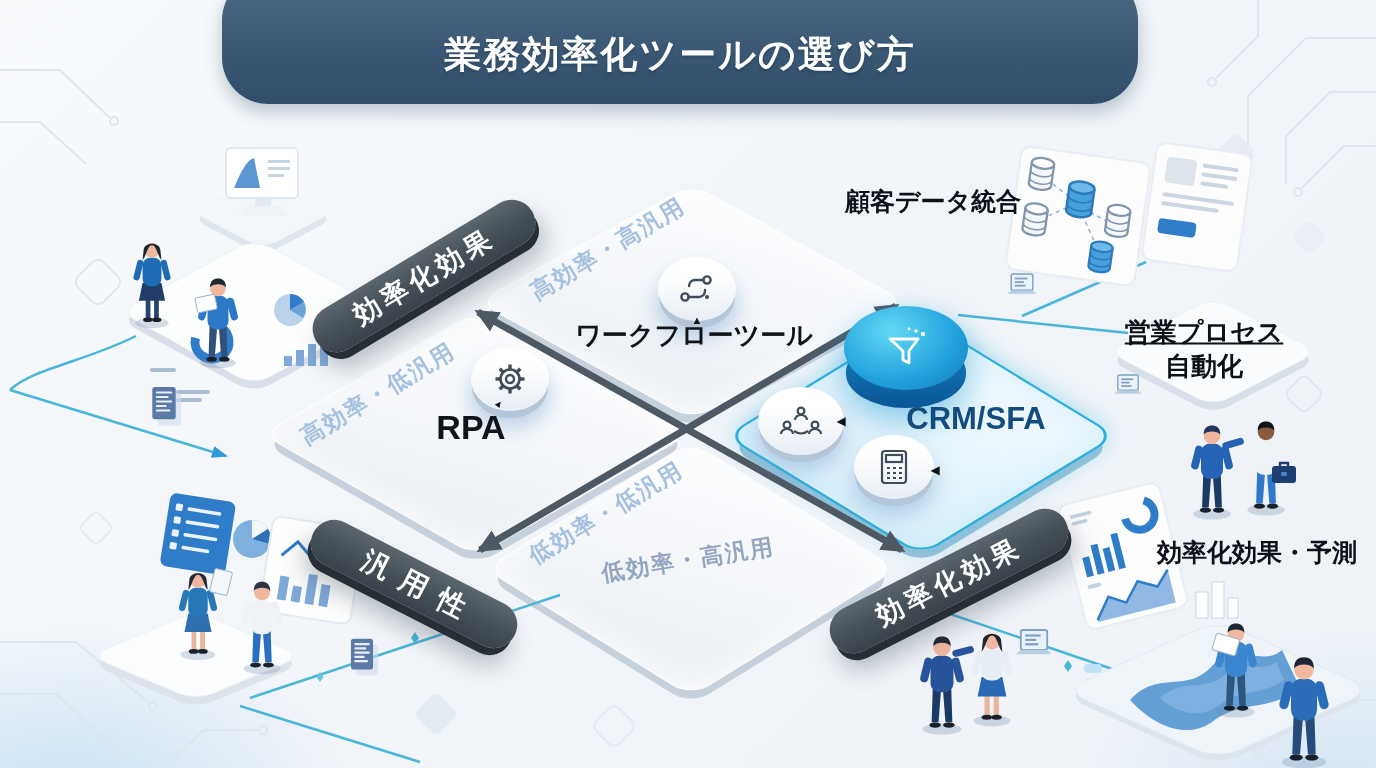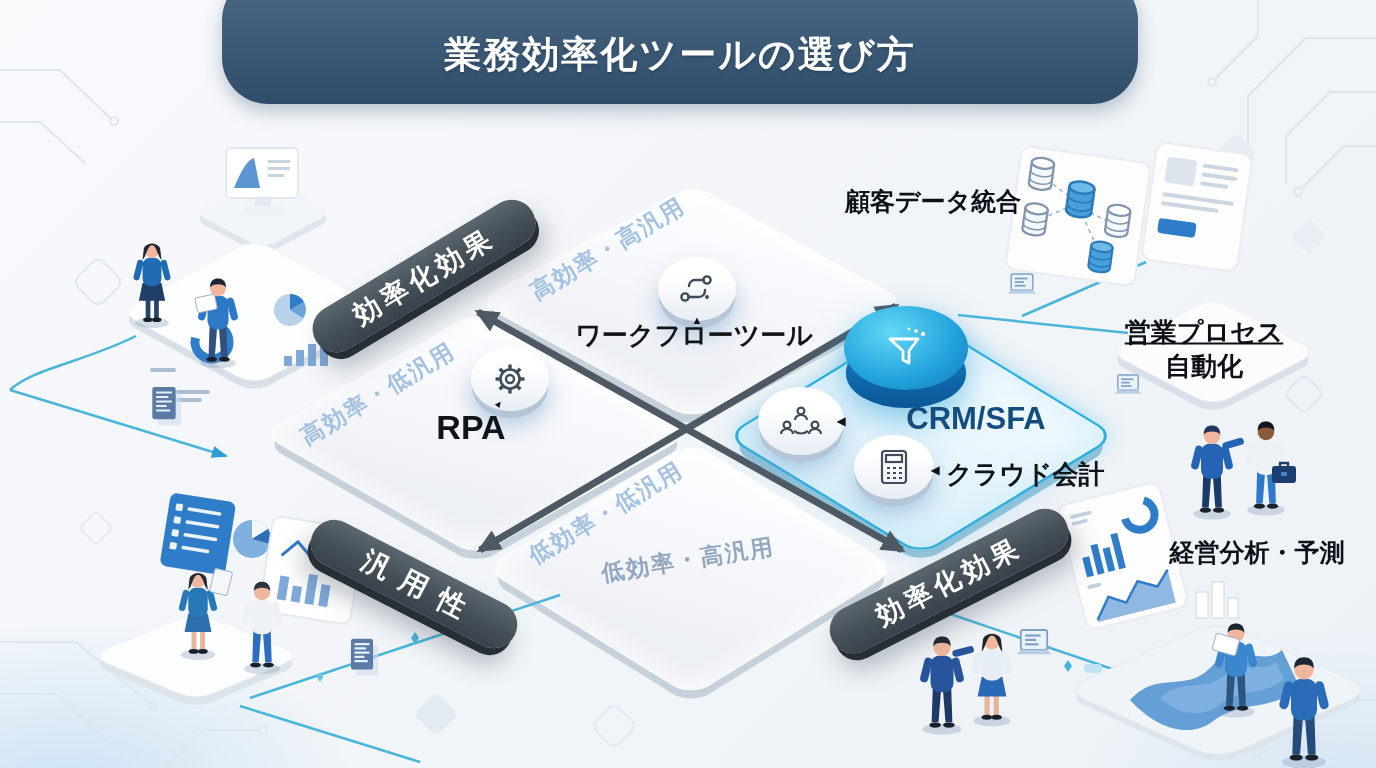--- a/index.html
+++ b/index.html
@@ -441,26 +441,25 @@
   <div class="tlabel ctr" style="left:694px;top:335px;font-size:26px;">ワークフローツール</div>
 
   <span class="mk" style="left:494px;top:399px;transform:rotate(38deg);font-size:10px;">▲</span>
   <div class="tlabel ctr" style="left:471px;top:427px;font-size:34px;">RPA</div>
 
   <div class="tlabel ctr" style="left:976px;top:377px;font-size:31px;color:#134d7e;margin-top:42px;">CRM/SFA</div>
 
   <span class="mk ctr" style="left:841px;top:421px;font-size:12px;">◀</span>
 
   <span class="mk ctr" style="left:935px;top:470px;font-size:12px;">◀</span>
-  <div class="tlabel" style="left:946px;top:457px;font-size:26px;">クラウド会計</div>
 
   <div class="callout ctr" style="left:933px;top:201px;font-size:25px;">顧客データ統合</div>
   <div class="callout ctr" style="left:1204px;top:332px;font-size:26px;text-decoration:underline;">営業プロセス</div>
   <div class="callout ctr" style="left:1204px;top:366px;font-size:26px;">自動化</div>
-  <div class="callout ctr" style="left:1257px;top:552px;font-size:25px;">経営分析・予測</div>
+  <div class="callout ctr" style="left:1257px;top:552px;font-size:25px;">効率化効果・予測</div>
 
   <div class="abs banner">
     <div class="title">業務効率化ツールの選び方</div>
   </div>
 
   <div class="tint bl"></div>
   <div class="tint br"></div>
 </div>
 
 </body></html>

